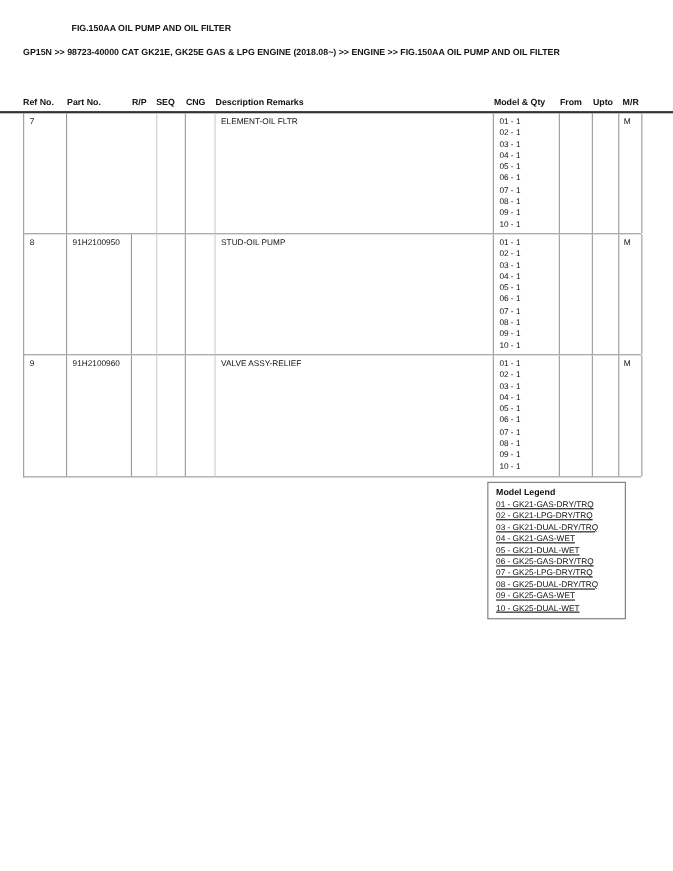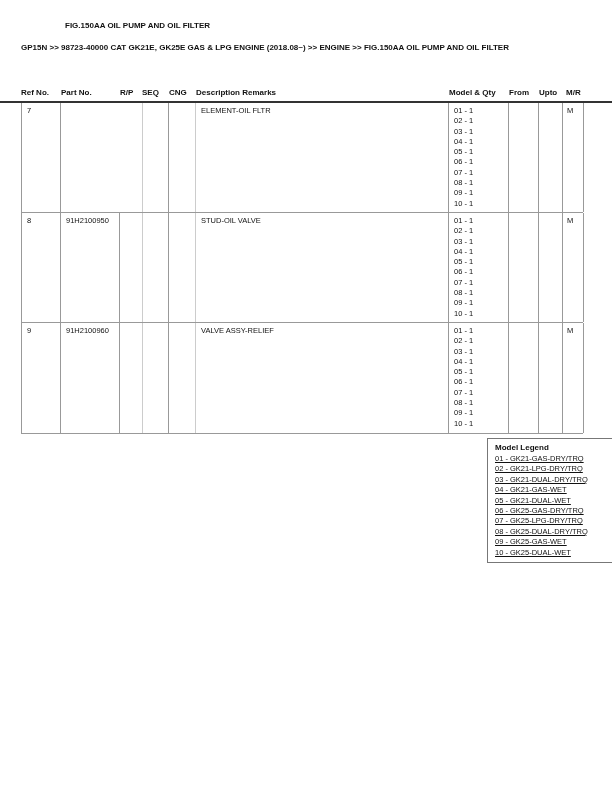--- a/index.html
+++ b/index.html
@@ -17,21 +17,21 @@
   .c-ref { left: 0; width: 39px; }
   .c-part { left: 39px; width: 59px; }
   .c-rp { left: 98px; width: 23px; }
   .c-seq { left: 121px; width: 26px; }
   .c-cng { left: 147px; width: 27px; }
   .c-desc { left: 174px; width: 253px; }
   .c-model { left: 427px; width: 60px; line-height: 10.3px; }
   .c-from { left: 487px; width: 30px; }
   .c-upto { left: 517px; width: 24px; }
   .c-mr { left: 541px; width: 21px; padding-left: 4px; }
-  .legend { position: absolute; left: 443px; top: 438px; width: 126px; height: 125px; border: 1px solid #777; box-sizing: border-box; padding: 4px 0 0 7px; font-size: 7.5px; margin-left: 44px; }
+  .legend { position: absolute; left: 443px; top: 438px; width: 126px; height: 125px; border: 1px solid #777; box-sizing: border-box; padding: 4px 0 0 7px; font-size: 7.5px; }
   .legend .lh { font-weight: bold; font-size: 8px; margin-bottom: 2px; }
   .legend .li { line-height: 10.4px; white-space: nowrap; text-decoration: underline; }
 </style>
 </head>
 <body>
 
 <div class="title">FIG.150AA OIL PUMP AND OIL FILTER</div>
 <div class="crumb">GP15N &gt;&gt; 98723-40000 CAT GK21E, GK25E GAS &amp; LPG ENGINE (2018.08~) &gt;&gt; ENGINE &gt;&gt; FIG.150AA OIL PUMP AND OIL FILTER</div>
 
 <div class="thead">
@@ -71,21 +71,21 @@
     <div class="cell c-upto"></div>
     <div class="cell c-mr">M</div>
   </div>
 
   <div class="row">
     <div class="cell c-ref">8</div>
     <div class="cell c-part">91H2100950</div>
     <div class="cell c-rp light"></div>
     <div class="cell c-seq"></div>
     <div class="cell c-cng light"></div>
-    <div class="cell c-desc">STUD-OIL VALVE</div>
+    <div class="cell c-desc">STUD-OIL PUMP</div>
     <div class="cell c-model">
       <div>01 - 1</div>
       <div>02 - 1</div>
       <div>03 - 1</div>
       <div>04 - 1</div>
       <div>05 - 1</div>
       <div>06 - 1</div>
       <div>07 - 1</div>
       <div>08 - 1</div>
       <div>09 - 1</div>

